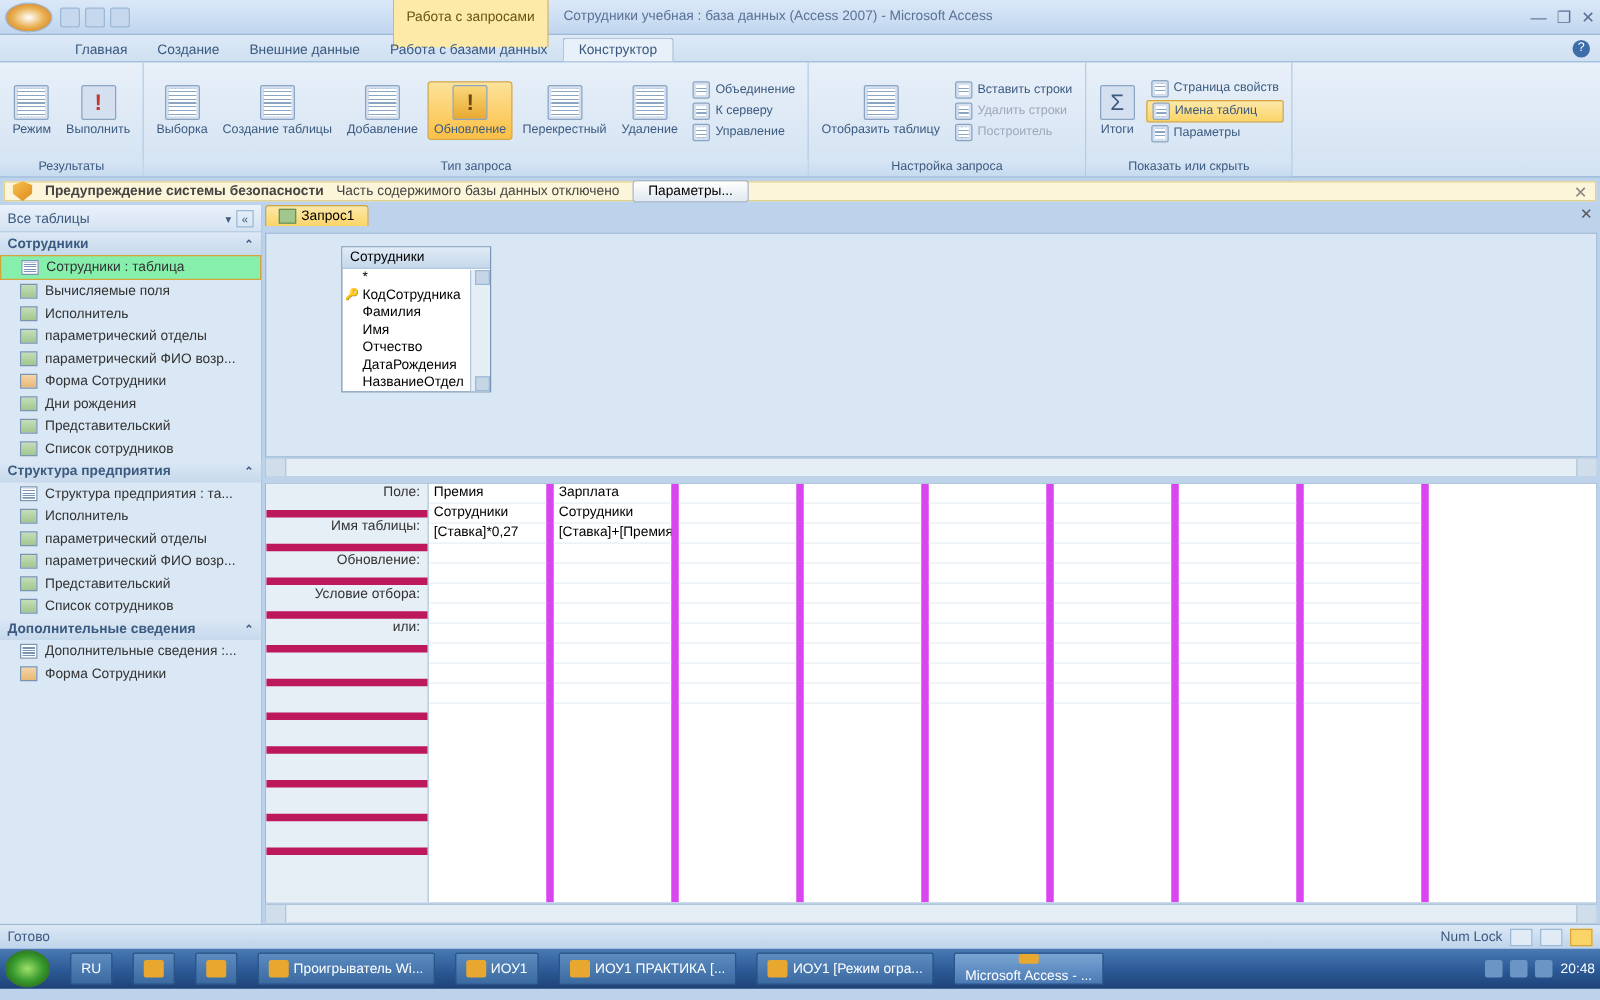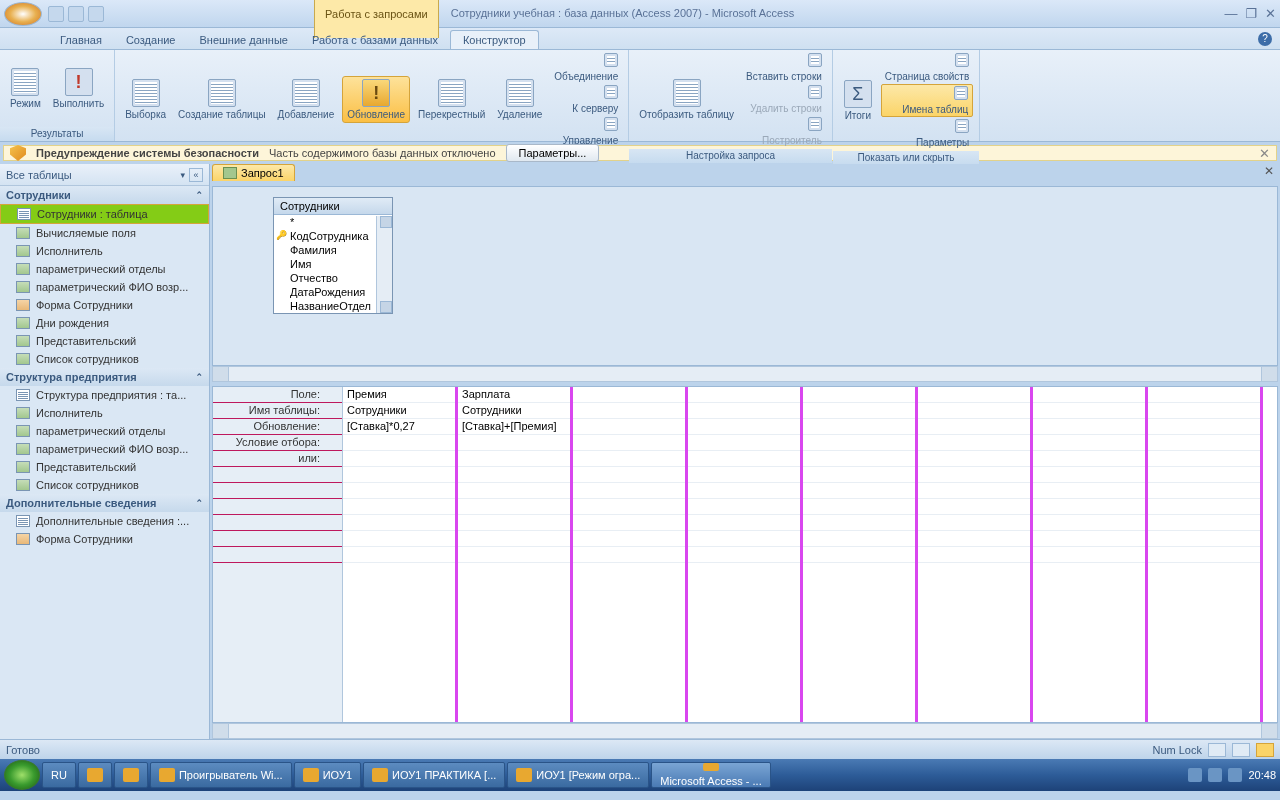--- a/index.html
+++ b/index.html
@@ -26,21 +26,21 @@
 
 .ribbon { height:92px; background:linear-gradient(#e8f0f9,#d3e2f2); display:flex; border-bottom:1px solid #9bb8d6;}
 .rgroup { border-right:1px solid #b4cce4; display:flex; flex-direction:column; }
 .rgroup-body { flex:1; display:flex; align-items:center; padding:2px 6px; gap:4px;}
 .rgroup-label { text-align:center; font-size:10px; color:#3b5a7f; padding:1px 0 2px; background:linear-gradient(#d8e6f4,#c6dbef);}
 .rbtn-lg { display:flex; flex-direction:column; align-items:center; gap:2px; padding:2px 4px; min-width:38px;}
 .rbtn-lg .ico { width:28px; height:28px; }
 .rbtn-lg .lbl { font-size:10px; color:#3b5a7f; text-align:center; line-height:11px;}
 .rbtn-lg.active { background:linear-gradient(#fde29a,#fbbf44); border:1px solid #d5a43a; border-radius:3px;}
 .rstack { display:flex; flex-direction:column; gap:1px;}
-.rbtn-sm { display:flex; align-items:flex-end; gap:4px; padding:1px 4px; font-size:10px; color:#3b5a7f; white-space:nowrap;flex-direction:column;}
+.rbtn-sm { display:flex; align-items:center; gap:4px; padding:1px 4px; font-size:10px; color:#3b5a7f; white-space:nowrap;}
 .rbtn-sm .ico-s { width:14px; height:14px; }
 .rbtn-sm.disabled { color:#9aa8b8;}
 .rbtn-sm.highlight { background:linear-gradient(#fce8a8,#fbd468); border:1px solid #d5a43a; border-radius:2px;}
 
 
 .ico,.ico-s { display:inline-block; background:#d4e0ef; border:1px solid #8aa5c2; border-radius:2px; position:relative;}
 .ico.grid::after,.ico-s.grid::after{content:"";position:absolute;inset:2px;background:repeating-linear-gradient(#fff,#fff 2px,#8aa5c2 2px,#8aa5c2 3px),repeating-linear-gradient(90deg,#fff,#fff 2px,#8aa5c2 2px,#8aa5c2 3px);}
 .ico.excl::after{content:"!";position:absolute;inset:0;display:flex;align-items:center;justify-content:center;color:#c0392b;font-weight:bold;font-size:18px;}
 .ico.update{background:linear-gradient(#f9d87a,#e8a830);}
 .ico.update::after{content:"!";position:absolute;inset:0;display:flex;align-items:center;justify-content:center;color:#6a4a10;font-weight:bold;font-size:18px;}
@@ -55,21 +55,21 @@
 
 
 .mainarea { display:flex; height:575px; background:#bcd3eb;}
 .navpane { width:210px; background:#dae7f4; border-right:1px solid #9bb8d6; display:flex; flex-direction:column;}
 .nav-header { height:22px; background:linear-gradient(#eaf1fa,#d4e3f2); border-bottom:1px solid #b0c6dd; display:flex; align-items:center; padding:0 6px; font-size:11px; color:#3b5a7f;}
 .nav-header .chev { margin-left:auto; font-size:9px;}
 .nav-collapse { width:14px; height:14px; border:1px solid #9bb8d6; text-align:center; line-height:12px; font-size:9px; margin-left:4px;}
 .nav-group-h { height:18px; background:linear-gradient(#dce8f5,#c6d9ec); padding:2px 6px; font-weight:bold; color:#3b5a7f; font-size:11px; display:flex; align-items:center;}
 .nav-group-h .chev { margin-left:auto; font-size:9px;}
 .nav-item { display:flex; align-items:center; gap:6px; padding:3px 8px 3px 16px; font-size:11px; color:#333;}
-.nav-item.active { background:#84cc16; border:1px solid #d5a43a;}
+.nav-item.active { background:#86efac; border:1px solid #d5a43a;}
 .nav-ico { width:14px; height:12px; border:1px solid #7a95b3; background:#fff; position:relative;}
 .nav-ico.tbl::after{content:"";position:absolute;inset:1px;background:repeating-linear-gradient(#fff,#fff 1px,#7a95b3 1px,#7a95b3 2px);}
 .nav-ico.qry{background:linear-gradient(#c5ddb8,#a2c78e);}
 .nav-ico.frm{background:linear-gradient(#f5d4a6,#e8b878);}
 
 
 .content { flex:1; display:flex; flex-direction:column; background:#bcd3eb;}
 .doc-tab-bar { height:22px; display:flex; align-items:flex-start; padding-left:2px;}
 .doc-tab { background:linear-gradient(#fce8a8,#fbd468); border:1px solid #d5a43a; border-bottom:none; padding:2px 10px; font-size:11px; display:flex; align-items:center; gap:4px; border-radius:3px 3px 0 0;}
 .doc-tab .qico { width:14px; height:12px; background:#a2c78e; border:1px solid #6a9050;}
@@ -83,33 +83,33 @@
 .tbl-scroll { position:absolute; right:0; top:18px; bottom:0; width:16px; background:#e5edf5; border-left:1px solid #b0c6dd;}
 .tbl-scroll::before,.tbl-scroll::after{content:"";position:absolute;left:3px;width:10px;height:10px;background:#c5d5e6;border:1px solid #9bb8d6;}
 .tbl-scroll::before{top:0;} .tbl-scroll::after{bottom:0;}
 .hscroll { height:16px; background:#e5edf5; border:1px solid #b0c6dd; margin:0 2px; display:flex;}
 .hscroll-btn { width:16px; background:#d0ddea; border-right:1px solid #b0c6dd;}
 .hscroll-btn.r{border-right:none;border-left:1px solid #b0c6dd;margin-left:auto;}
 
 
 .qgrid-wrap { flex:1; background:#fff; border:1px solid #9bb8d6; margin:4px 2px 0; display:flex; overflow:hidden;}
 .qgrid-labels { width:130px; background:#e6eef6; border-right:1px solid #b0c6dd;}
-.qgrid-labels div { height:16px; padding:1px 22px; text-align:right; font-size:11px; border-bottom:1px solid #be185d; color:#333;}
+.qgrid-labels div { height:27px; padding:1px 6px; text-align:right; font-size:11px; border-bottom:6px solid #be185d; color:#333;}
 .qgrid-cols { flex:1; display:flex; overflow:hidden;}
-.qcol { width:115px; border-right:3px solid #d946ef;}
+.qcol { width:100px; border-right:6px solid #d946ef;}
 .qcol div { height:16px; padding:1px 4px; font-size:11px; border-bottom:1px solid #e8eef4; white-space:nowrap; overflow:hidden;}
 
 
 .statusbar { height:20px; background:linear-gradient(#dce8f5,#bed4ea); border-top:1px solid #9bb8d6; display:flex; align-items:center; padding:0 6px; font-size:11px; color:#3b5a7f;gap:44px;}
 .statusbar .right { margin-left:auto; display:flex; gap:6px; align-items:center;}
 .view-btn { width:18px; height:14px; border:1px solid #9bb8d6; background:#e0ebf5;}
 .view-btn.act{background:#fbd468;border-color:#d5a43a;}
 
 
-.taskbar { height:32px; background:linear-gradient(#4a7ab4,#2d5c98,#1d4278); display:flex; align-items:center; padding:0 4px; gap:2px;}
+.taskbar { height:32px; background:linear-gradient(#4a7ab4,#2d5c98,#1d4278); display:flex; align-items:center; padding:0 4px; gap:16px;}
 .start-orb { width:36px; height:30px; border-radius:50%; background:radial-gradient(#9fe06a,#3a9b2e,#1a5a12); border:1px solid #3a7a2a;}
 .tb-item { height:26px; padding:0 8px; background:linear-gradient(#5c8bc0,#3a6aa0); border:1px solid #2a5488; border-radius:2px; display:flex; align-items:center; gap:4px; color:#fff; font-size:11px; max-width:150px; overflow:hidden;}
 .tb-item.active { background:linear-gradient(#7aa5d4,#4a7ab4);flex-direction:column;}
 .tb-ico { width:16px; height:14px; background:#e8a830; border-radius:2px;}
 .tray { margin-left:auto; display:flex; align-items:center; gap:6px; color:#fff; font-size:11px;}
 .tray-ico { width:14px; height:14px; background:#6a95c4; border-radius:2px;}
 </style>
 </head>
 <body>
 
@@ -189,20 +189,21 @@
         <div class="rbtn-sm">
             <span class="ico-s grid"></span>
             <span>К серверу</span>
           </div>
         <div class="rbtn-sm">
             <span class="ico-s grid"></span>
             <span>Управление</span>
           </div>
       </div>
     </div>
+    <div class="rgroup-label">Тип запроса</div>
   </div>
   <div class="rgroup">
     <div class="rgroup-body">
       <div class="rbtn-lg">
           <span class="ico grid"></span>
           <span class="lbl">Отобразить
 таблицу</span>
         </div>
       <div class="rstack">
         <div class="rbtn-sm">

